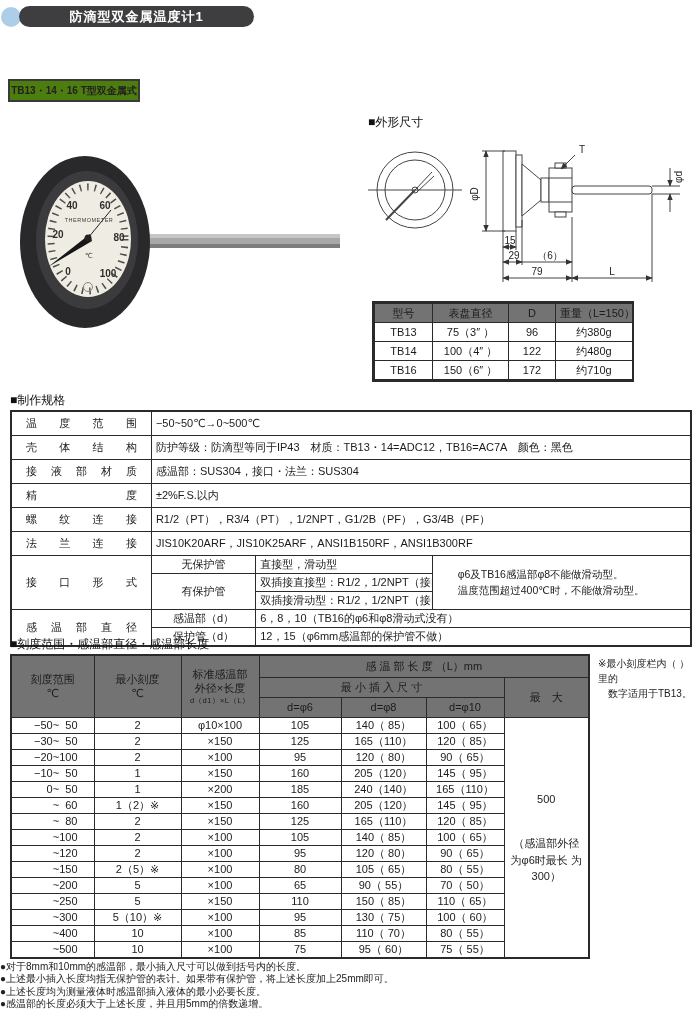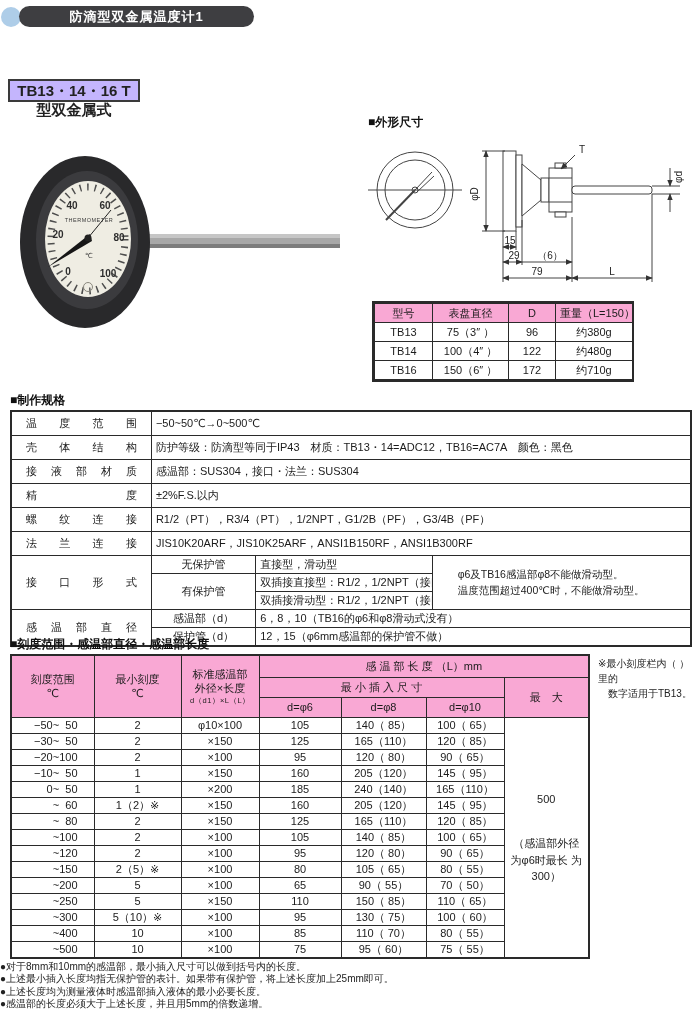--- a/index.html
+++ b/index.html
@@ -13,31 +13,31 @@
   
   .banner-circle{left:1px;top:7px;width:20px;height:20px;border-radius:50%;background:#aecde8}
   .banner{
     left:19px;top:6px;width:235px;height:21px;border-radius:11px;background:#3e3e41;
     color:#fff;font-size:13px;font-weight:bold;line-height:21px;text-align:center;
     letter-spacing:1px;
   }
 
   
   .model-tag{
-    left:8px;top:79px;width:128px;height:19px;background:#c4b5fd;border:2px solid #3a3a3a;
-    font-size:15px;font-weight:bold;line-height:19px;text-align:center;color:#222;
+    left:8px;top:79px;width:128px;height:19px;background:#4d7c0f;border:2px solid #3a3a3a;
+    font-size:10px;font-weight:bold;line-height:19px;text-align:center;color:#222;
   }
 
-  .section-title{font-size:12px;font-weight:bold;color:#111}
+  .section-title{font-size:12px;font-weight:normal;color:#111}
 
   
   table{border-collapse:collapse;table-layout:fixed}
   td,th{border:1px solid #2a2a2a;font-size:11px;font-weight:normal;color:#1b1b1b;
         padding:0 4px;overflow:hidden}
-  th{background:#f9a8d4}
+  th{background:#737373}
 
   
   .model-table{left:372px;top:301px;width:258px}
   .model-table td,.model-table th{height:18px;text-align:center;white-space:pre}
   .model-table{border:2px solid #2a2a2a}
   .model-table table{width:100%}
 
   
   .spec-table-wrap{left:10px;top:410px;width:682px}
   .spec-table{width:682px;border:2px solid #2a2a2a}

